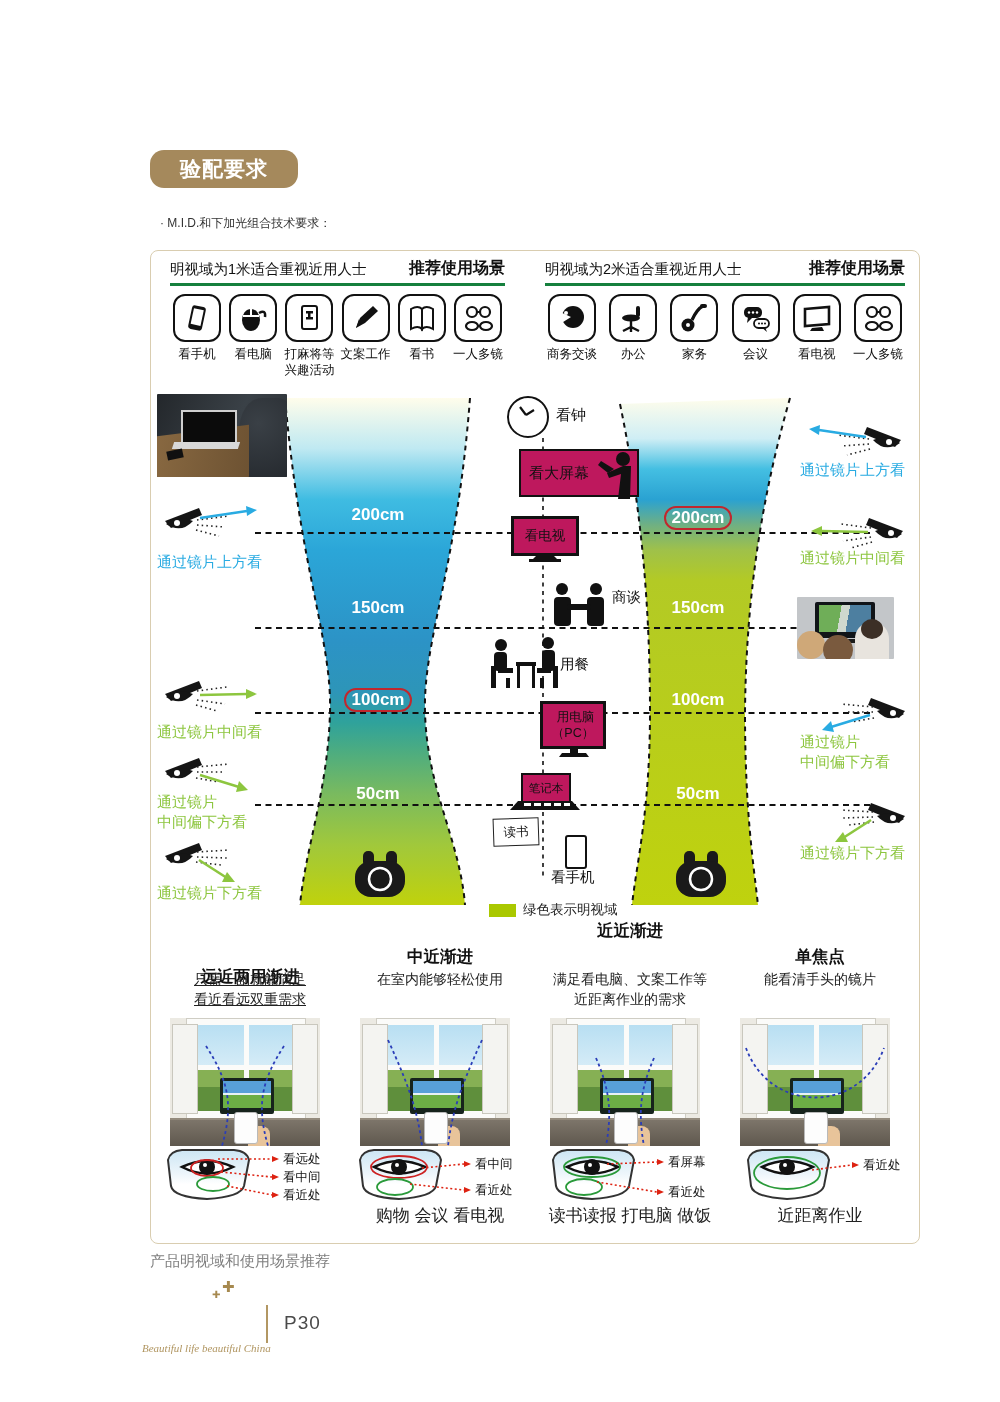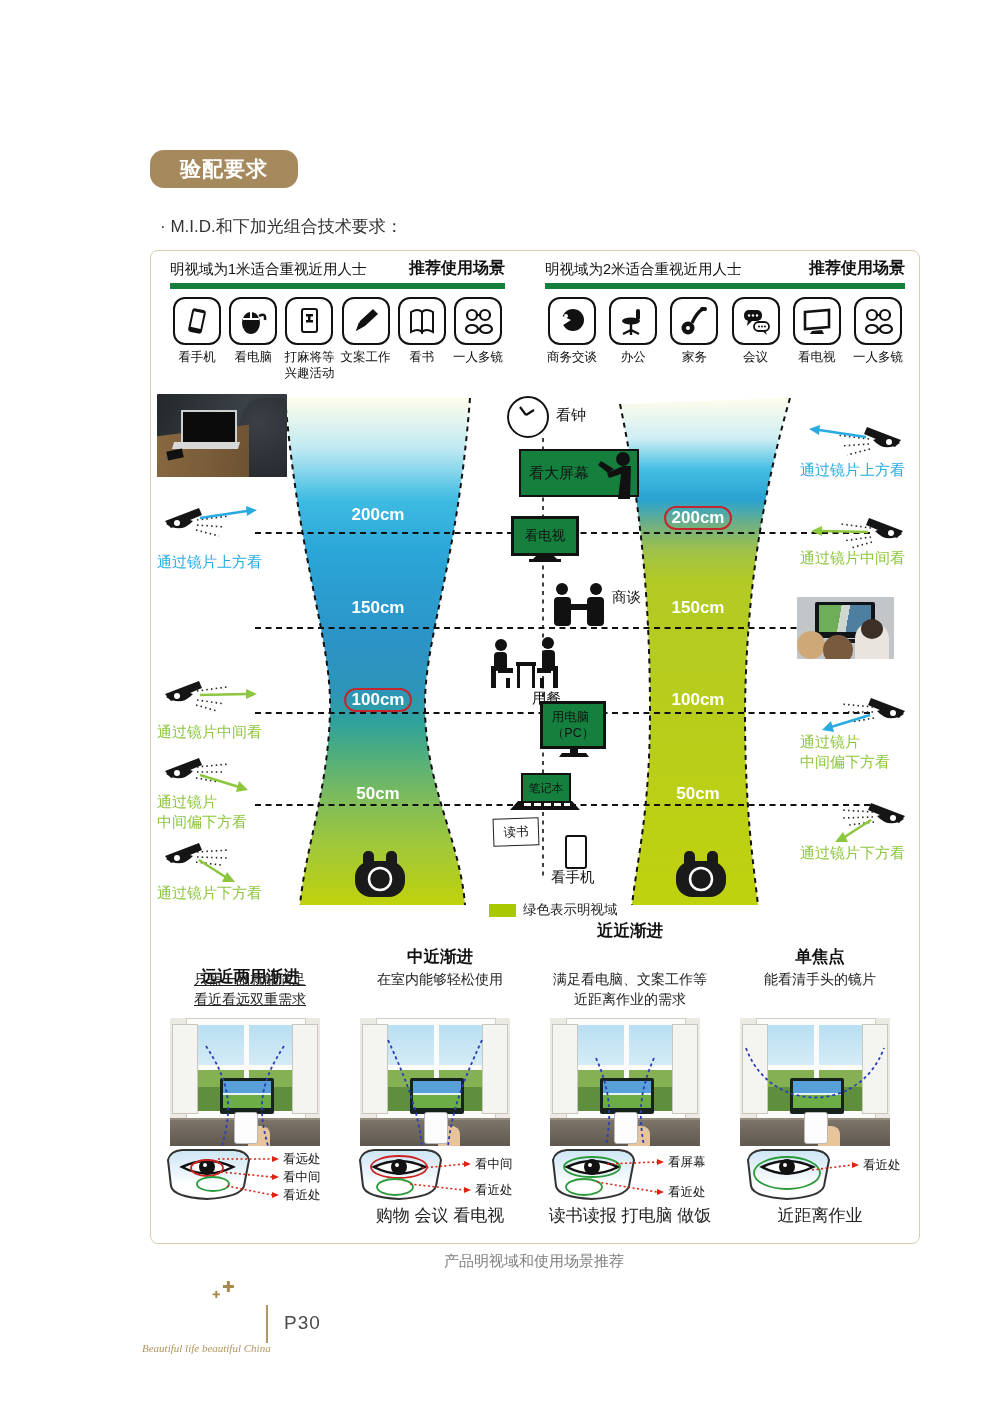--- a/index.html
+++ b/index.html
@@ -3,40 +3,40 @@
 <meta charset="utf-8">
 <style>
   html,body{margin:0;padding:0;background:#fff;}
   .page{position:relative;width:1000px;height:1402px;background:#fff;overflow:hidden;
         font-family:"Liberation Sans","DejaVu Sans",sans-serif;color:#222;}
   .abs{position:absolute;}
   .pre{white-space:pre-line;}
   
   .badge{left:150px;top:150px;width:148px;height:38px;background:#a5895c;border-radius:14px;
          color:#fff;font-weight:bold;font-size:21px;display:flex;align-items:center;justify-content:center;letter-spacing:1px;}
-  .subtitle{left:160px;top:215px;font-size:17px;color:#333;}
+  .subtitle{left:160px;top:215px;font-size:12px;color:#333;}
   
   .main-box{left:150px;top:250px;width:768px;height:992px;border:1px solid #d9cdb0;border-radius:8px;background:#fff;}
   
-  .sc-head{display:flex;justify-content:space-between;align-items:flex-end;border-bottom:6px solid #15803d;padding-bottom:4px;}
+  .sc-head{display:flex;justify-content:space-between;align-items:flex-end;border-bottom:3px solid #15803d;padding-bottom:4px;}
   .sc-title{font-size:14.5px;color:#111;}
   .sc-bold{font-size:16px;font-weight:bold;color:#111;}
   .sc-icons{display:flex;justify-content:space-between;margin-top:8px;}
   .sc-ic{display:flex;flex-direction:column;align-items:center;width:54px;}
   .icbox{width:44px;height:44px;border:2px solid #111;border-radius:12px;background:#fff;
          display:flex;align-items:center;justify-content:center;}
   .iclab{font-size:12.5px;color:#111;margin-top:5px;text-align:center;line-height:1.25;}
   
   .scale{width:84px;text-align:center;color:#fff;font-weight:bold;font-size:17px;}
   .circle{display:inline-block;border:2px solid #c1272d;border-radius:16px;padding:0 6px;line-height:20px;}
   
   .view-lab{font-size:15px;line-height:1.35;}
   .cyan{color:#29abe2;} .green{color:#8dc63f;}
   
-  .cbox{border:2.5px solid #111;background:#15803d;display:flex;align-items:center;justify-content:center;text-align:left;color:#111;}
+  .cbox{border:2.5px solid #111;background:#be185d;display:flex;align-items:center;justify-content:center;text-align:right;color:#111;}
   .clab{font-size:14.5px;color:#111;}
   
   .photo{overflow:hidden;border-radius:1px;}
   .p-laptop{background:linear-gradient(115deg,#23272b 0%,#3a4147 55%,#2b2f33 100%);}
   .p-desk{position:absolute;left:-8px;bottom:-6px;width:100px;height:52px;background:linear-gradient(100deg,#8a6a42,#6d5232);transform:skewY(-7deg);}
   .p-lt-screen{position:absolute;left:24px;top:16px;width:52px;height:32px;background:#0b0b0b;border:2px solid #cfcfcf;}
   .p-lt-base{position:absolute;left:16px;top:48px;width:66px;height:7px;background:#d8d8d8;transform:skewX(-18deg);}
   .p-person{position:absolute;right:-8px;top:4px;width:56px;height:84px;background:radial-gradient(circle at 35% 30%,#3a4046,#23272c);border-radius:40% 30% 0 0;}
   .p-phone{position:absolute;left:10px;top:56px;width:16px;height:9px;background:#101010;transform:rotate(-12deg);}
   .p-tv{background:#c3c6c9;}
@@ -66,21 +66,21 @@
   .ws-hand{position:absolute;left:78px;bottom:0;width:22px;height:20px;background:#e8c49a;border-radius:40% 40% 0 0;}
   .ws-phone{position:absolute;left:64px;bottom:2px;width:22px;height:30px;background:#fdfdfd;border:1px solid #b9b9b9;border-radius:3px;}
   .ws-overlay{position:absolute;left:0;top:0;}
   
   .zlabel{font-size:12.5px;fill:#111;font-family:"Liberation Sans","DejaVu Sans",sans-serif;}
   
   .brand{font-family:"Liberation Serif","DejaVu Serif",serif;font-size:37px;color:#a6894f;letter-spacing:2px;}
   .tagline{font-family:"Liberation Serif","DejaVu Serif",serif;font-style:italic;font-size:11px;color:#b09560;}
   .fbar{width:2px;height:38px;background:#b29763;}
   .pageno{font-size:19px;color:#4a4a4a;letter-spacing:1px;}
-  .figcap{width:768px;left:150px;top:1252px;text-align:center;font-size:15px;color:#808080;}
+  .figcap{width:768px;left:150px;top:1252px;font-size:15px;color:#808080;}
   .clover{color:#a6894f;}
 </style>
 </head>
 <body>
 
 <div class="page">
 
   <div class="abs badge">验配要求</div>
   <div class="abs subtitle">· M.I.D.和下加光组合技术要求：</div>
 
@@ -355,21 +355,21 @@
       <rect x="28" y="30" width="20" height="4"></rect>
         <rect x="29" y="34" width="3" height="22"></rect>
         <rect x="44" y="34" width="3" height="22"></rect>
       <circle cx="60" cy="11" r="6"></circle>
         <rect x="54" y="18" width="13" height="21" rx="4"></rect>
         <rect x="49" y="36" width="14" height="5"></rect>
         <rect x="65" y="34" width="5" height="22"></rect>
         <rect x="52" y="46" width="4" height="10"></rect>
     </g>
   </svg>
-  <span class="abs clab" style="left:532px;top:655px;margin-top:34px;">用餐</span>
+  <span class="abs clab" style="left:560px;top:655px;">用餐</span>
 
   <div class="abs cbox pre" style="left:540px;top:701px;width:60px;height:42px;border-width:3px;font-size:12.5px;line-height:1.3;">
     <span class="pre">用电脑
 （PC）</span>
   </div>
   <svg class="abs" style="left:556px;top:747px;" width="36" height="13">
       <rect x="14" y="0" width="8" height="6" fill="#111"></rect>
       <polygon points="6,6 30,6 33,10 3,10" fill="#111"></polygon>
     </svg>
 

